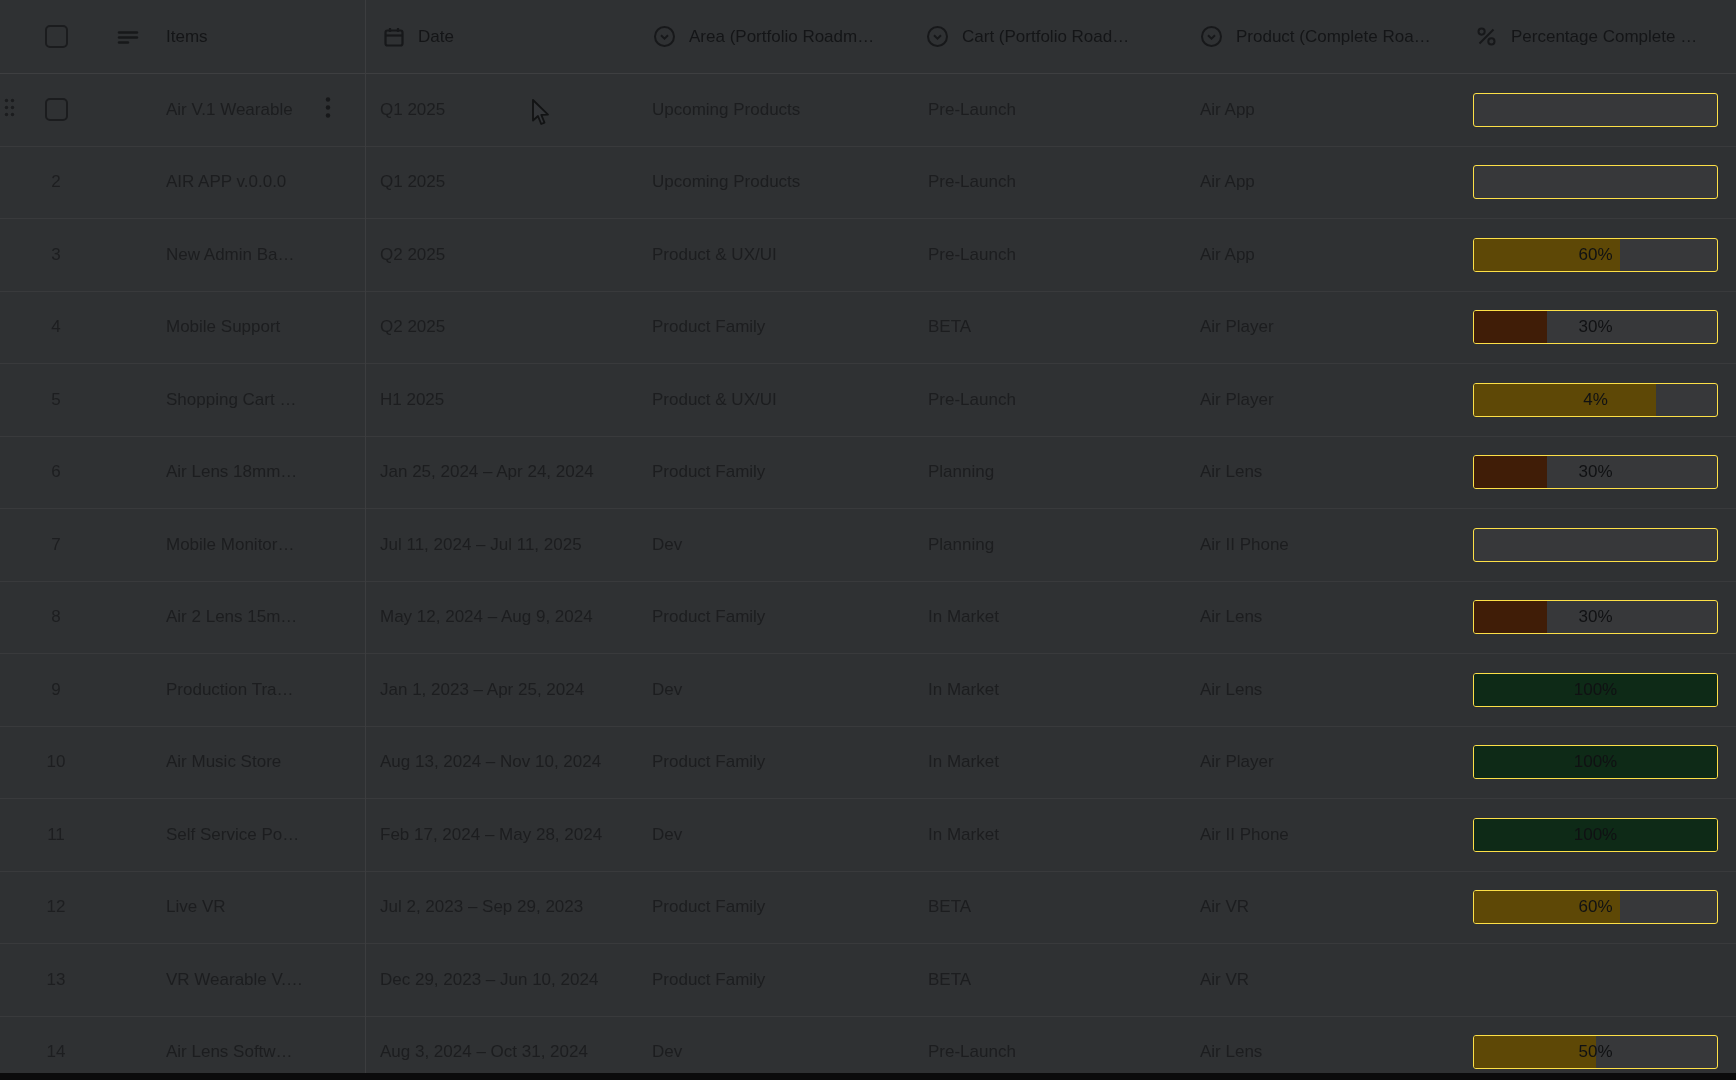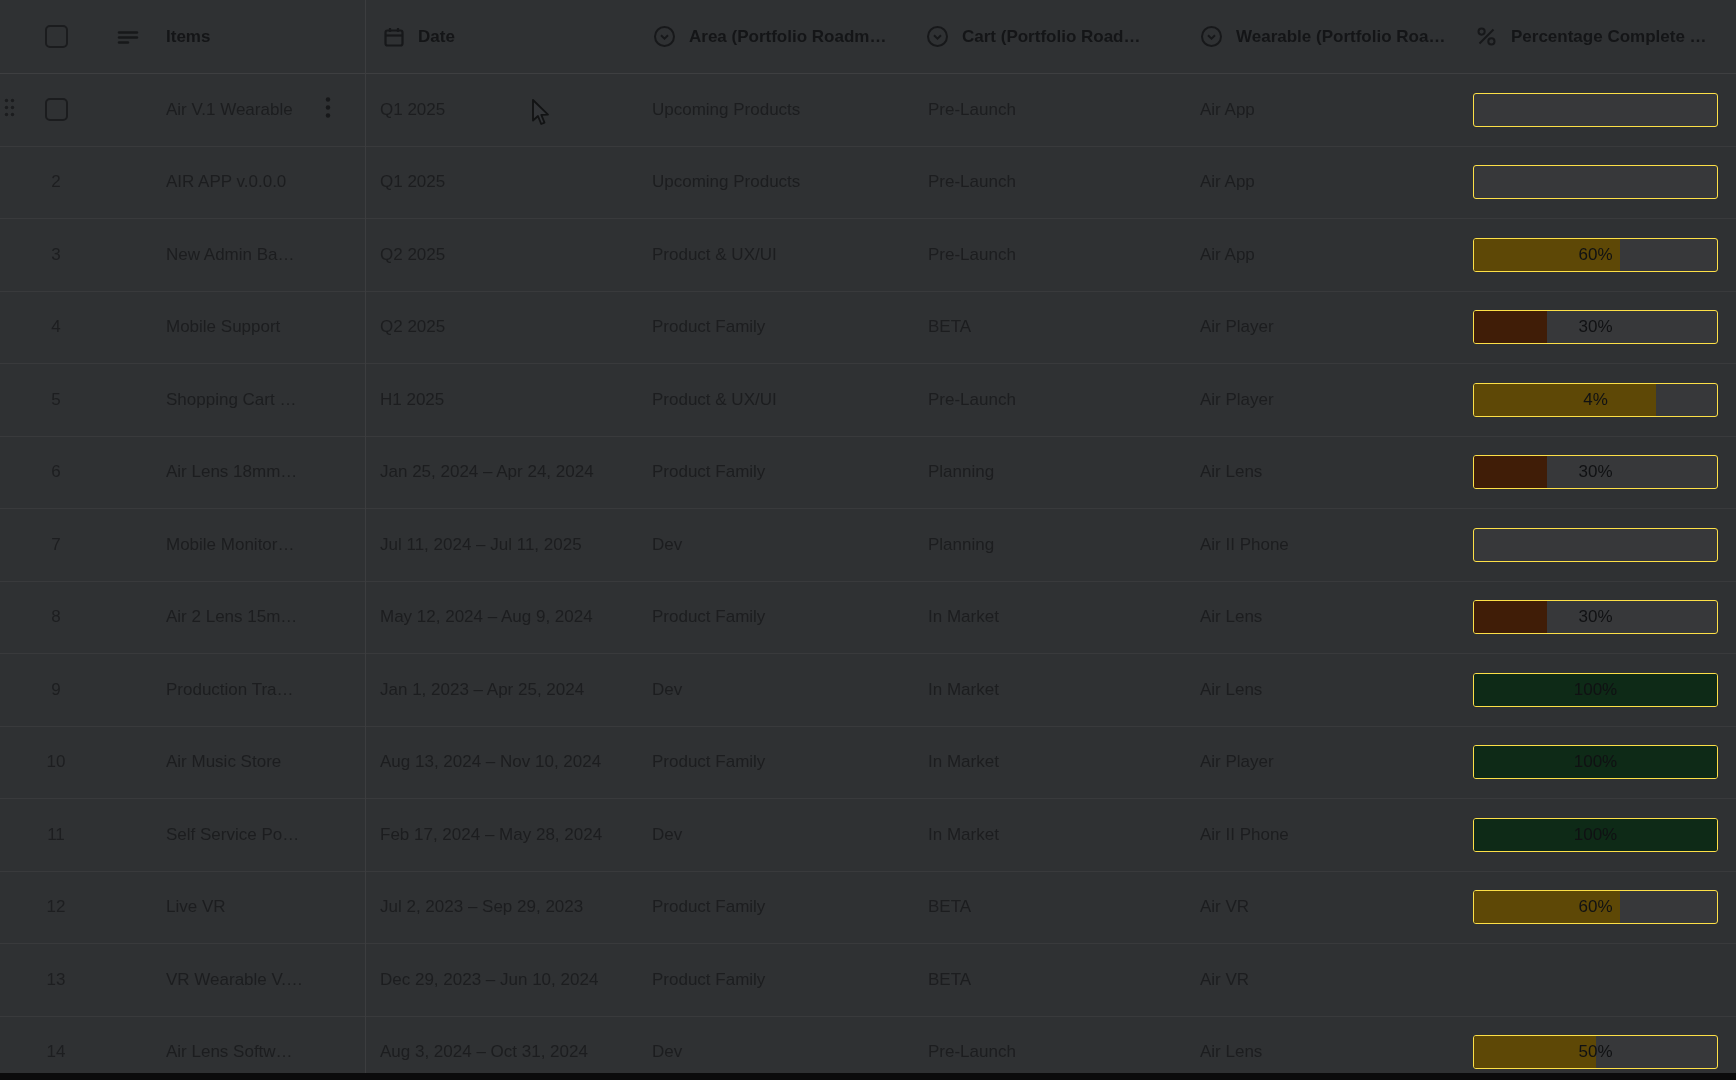--- a/index.html
+++ b/index.html
@@ -7,21 +7,21 @@
     position:relative;width:1736px;height:1080px;overflow:hidden;
     background:#2f3133;color:#1a1b1c;
     font-family:"Liberation Sans",sans-serif;
     -webkit-font-smoothing:antialiased;
   }
   .vdivider{position:absolute;top:0;bottom:7px;left:365px;width:1px;background:#3c3d3f;}
   .header{
     position:relative;height:73px;border-bottom:1px solid #3e3f41;
     font-size:17px;font-weight:500;color:#141517;
   }
-  .hcell{position:absolute;top:0;height:73px;display:flex;align-items:center;gap:13px;white-space:nowrap;font-weight:bold;}
+  .hcell{position:absolute;top:0;height:73px;display:flex;align-items:center;gap:13px;white-space:nowrap;}
   .row{position:relative;height:71.5px;border-bottom:1px solid #393a3c;font-size:17px;color:#1c1d1f;}
   .cell{position:absolute;top:0;height:100%;display:flex;align-items:center;white-space:nowrap;}
   .c-num{left:30px;width:52px;justify-content:center;color:#1d1e20;}
   .c-item{left:166px;}
   .c-date{left:380px;}
   .c-area{left:652px;}
   .c-stage{left:928px;}
   .c-product{left:1200px;}
   .checkbox{width:23px;height:23px;border:2.5px solid #1b1c1e;border-radius:5px;box-sizing:border-box;background:transparent;}
   .hdr-check{position:absolute;left:45px;top:25px;}
@@ -103,21 +103,21 @@
 
     <div class="hcell" style="left:1200px">
       <span class="icon">
         <svg width="23" height="23" viewBox="0 0 23 23">
             <g fill="none" stroke="#17181a" stroke-width="2">
               <circle cx="11.5" cy="11.5" r="9.5"></circle>
               <polyline points="8,10.2 11.5,13.6 15,10.2"></polyline>
             </g>
           </svg>
       </span>
-      <span>Wearable (Portfolio Roa…</span>
+      <span>Product (Complete Roa…</span>
     </div>
 
     <div class="hcell" style="left:1475px">
       <span class="icon">
         <svg width="23" height="23" viewBox="0 0 23 23">
             <g fill="none" stroke="#17181a" stroke-width="2">
               <line x1="4.5" y1="18.5" x2="18.5" y2="4.5"></line>
               <circle cx="6.6" cy="6.6" r="3.1"></circle>
               <circle cx="16.4" cy="16.4" r="3.1"></circle>
             </g>

